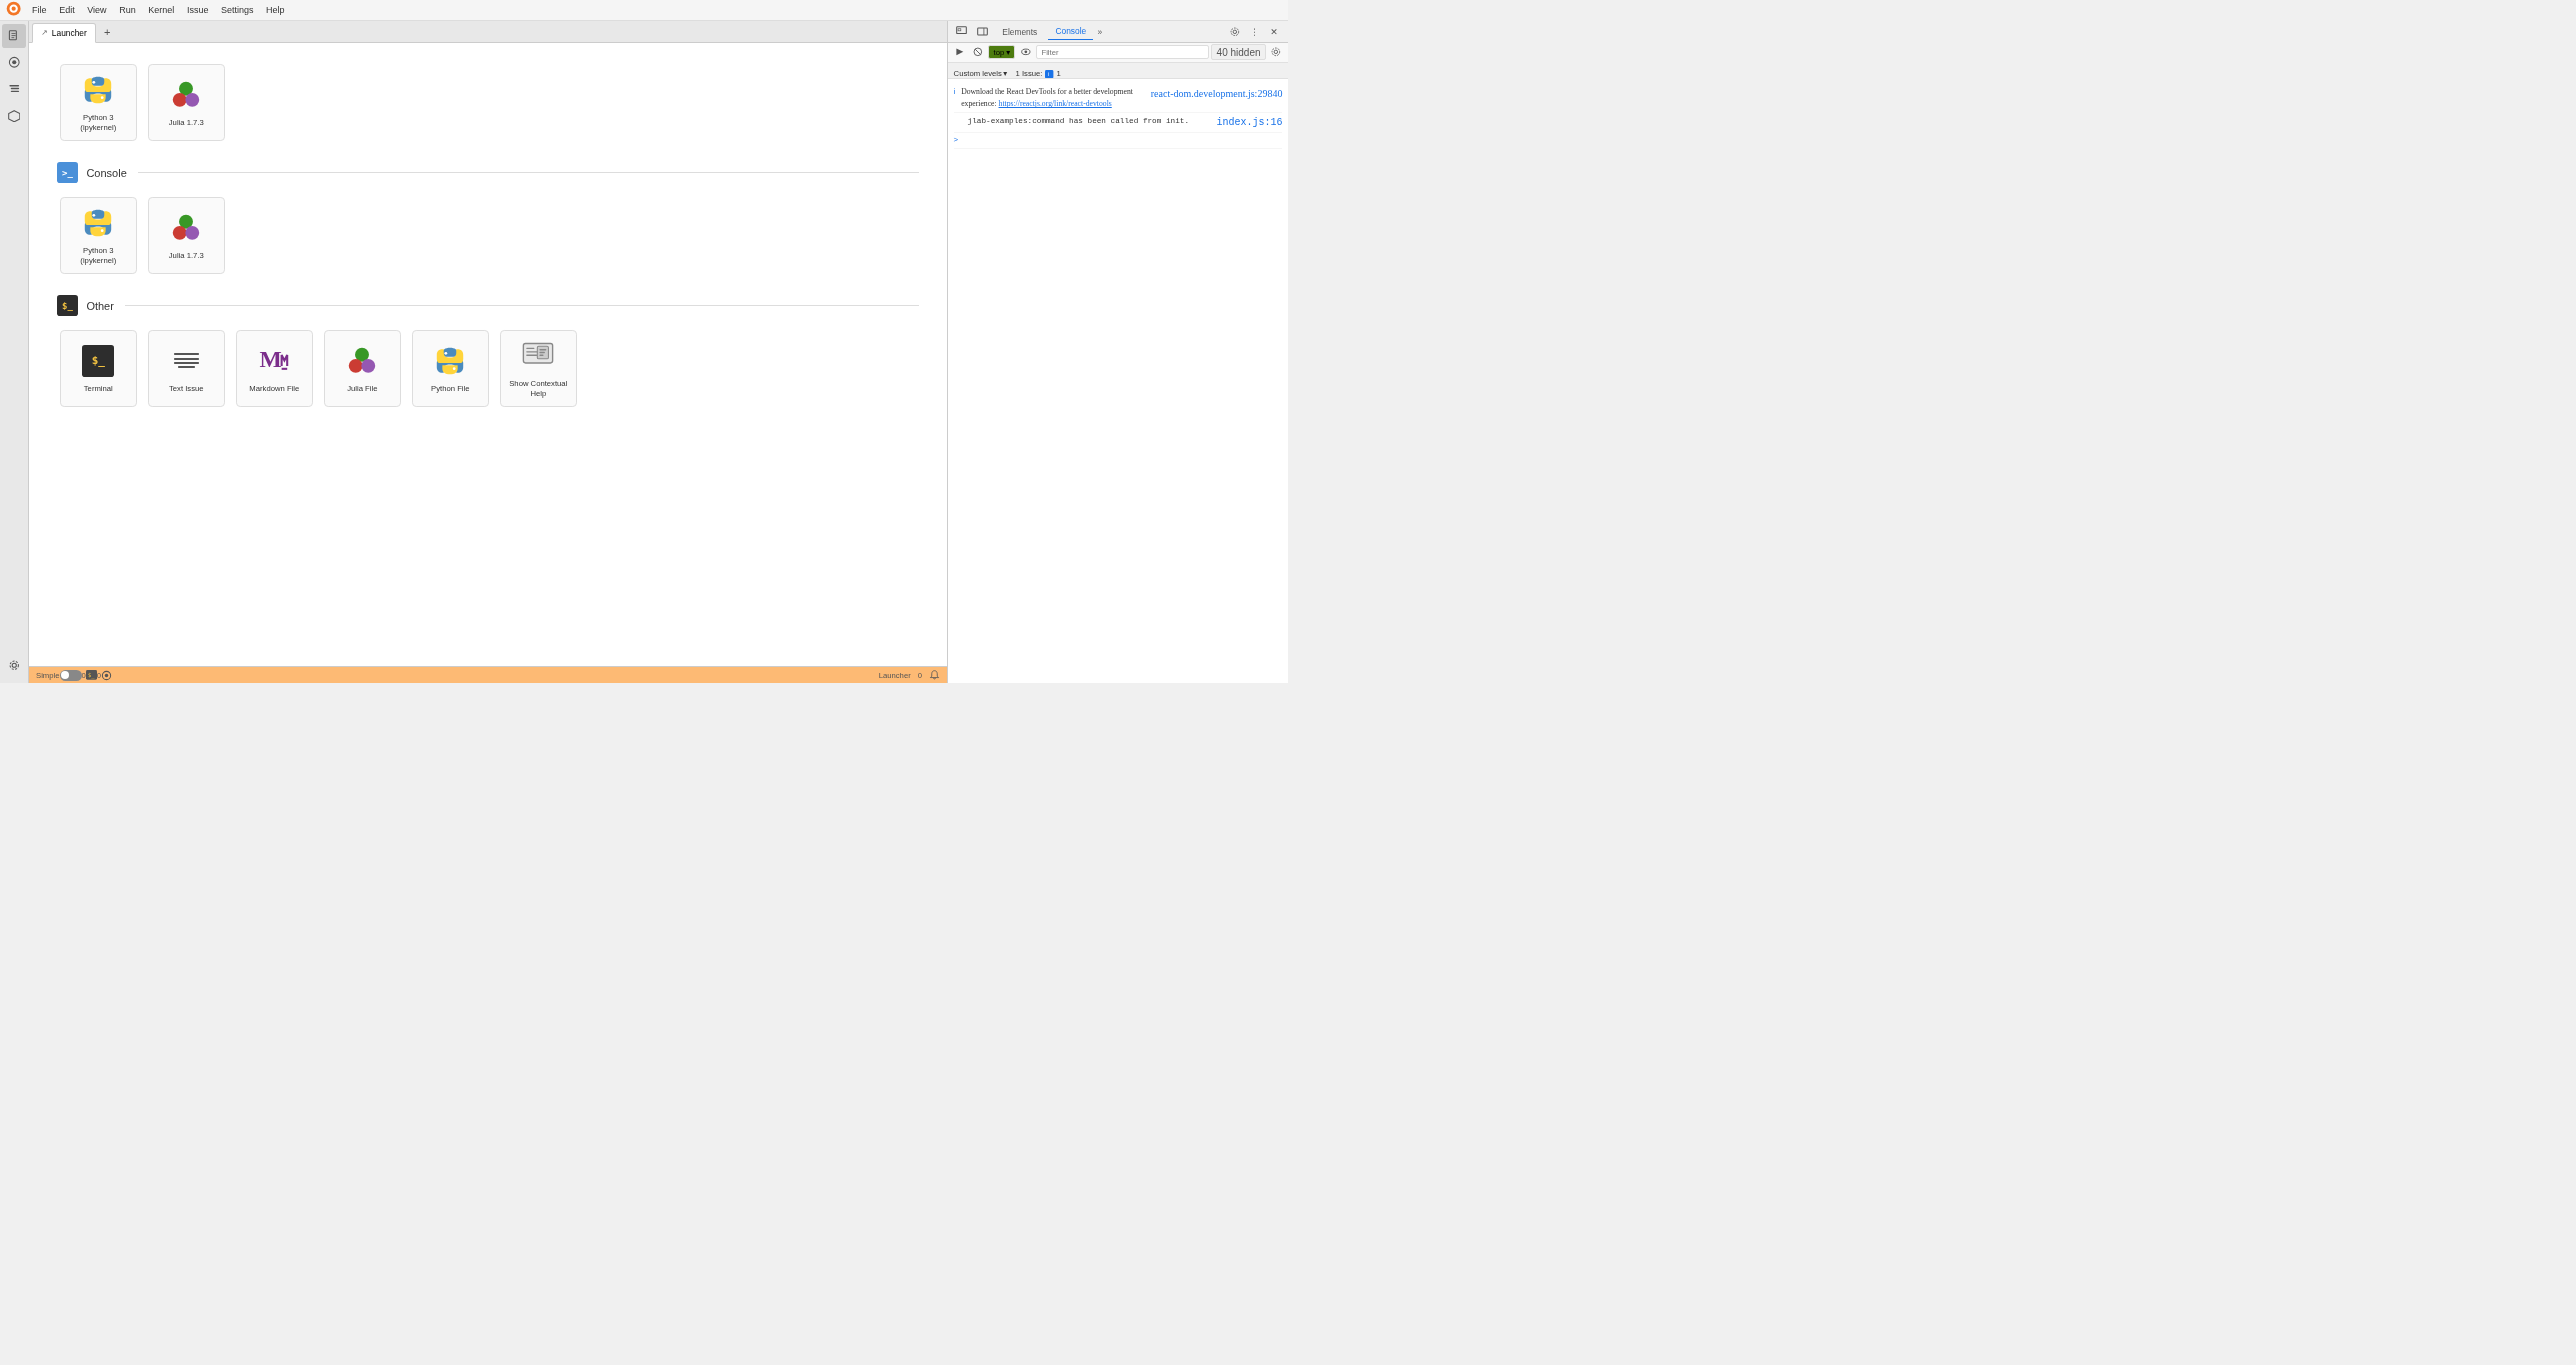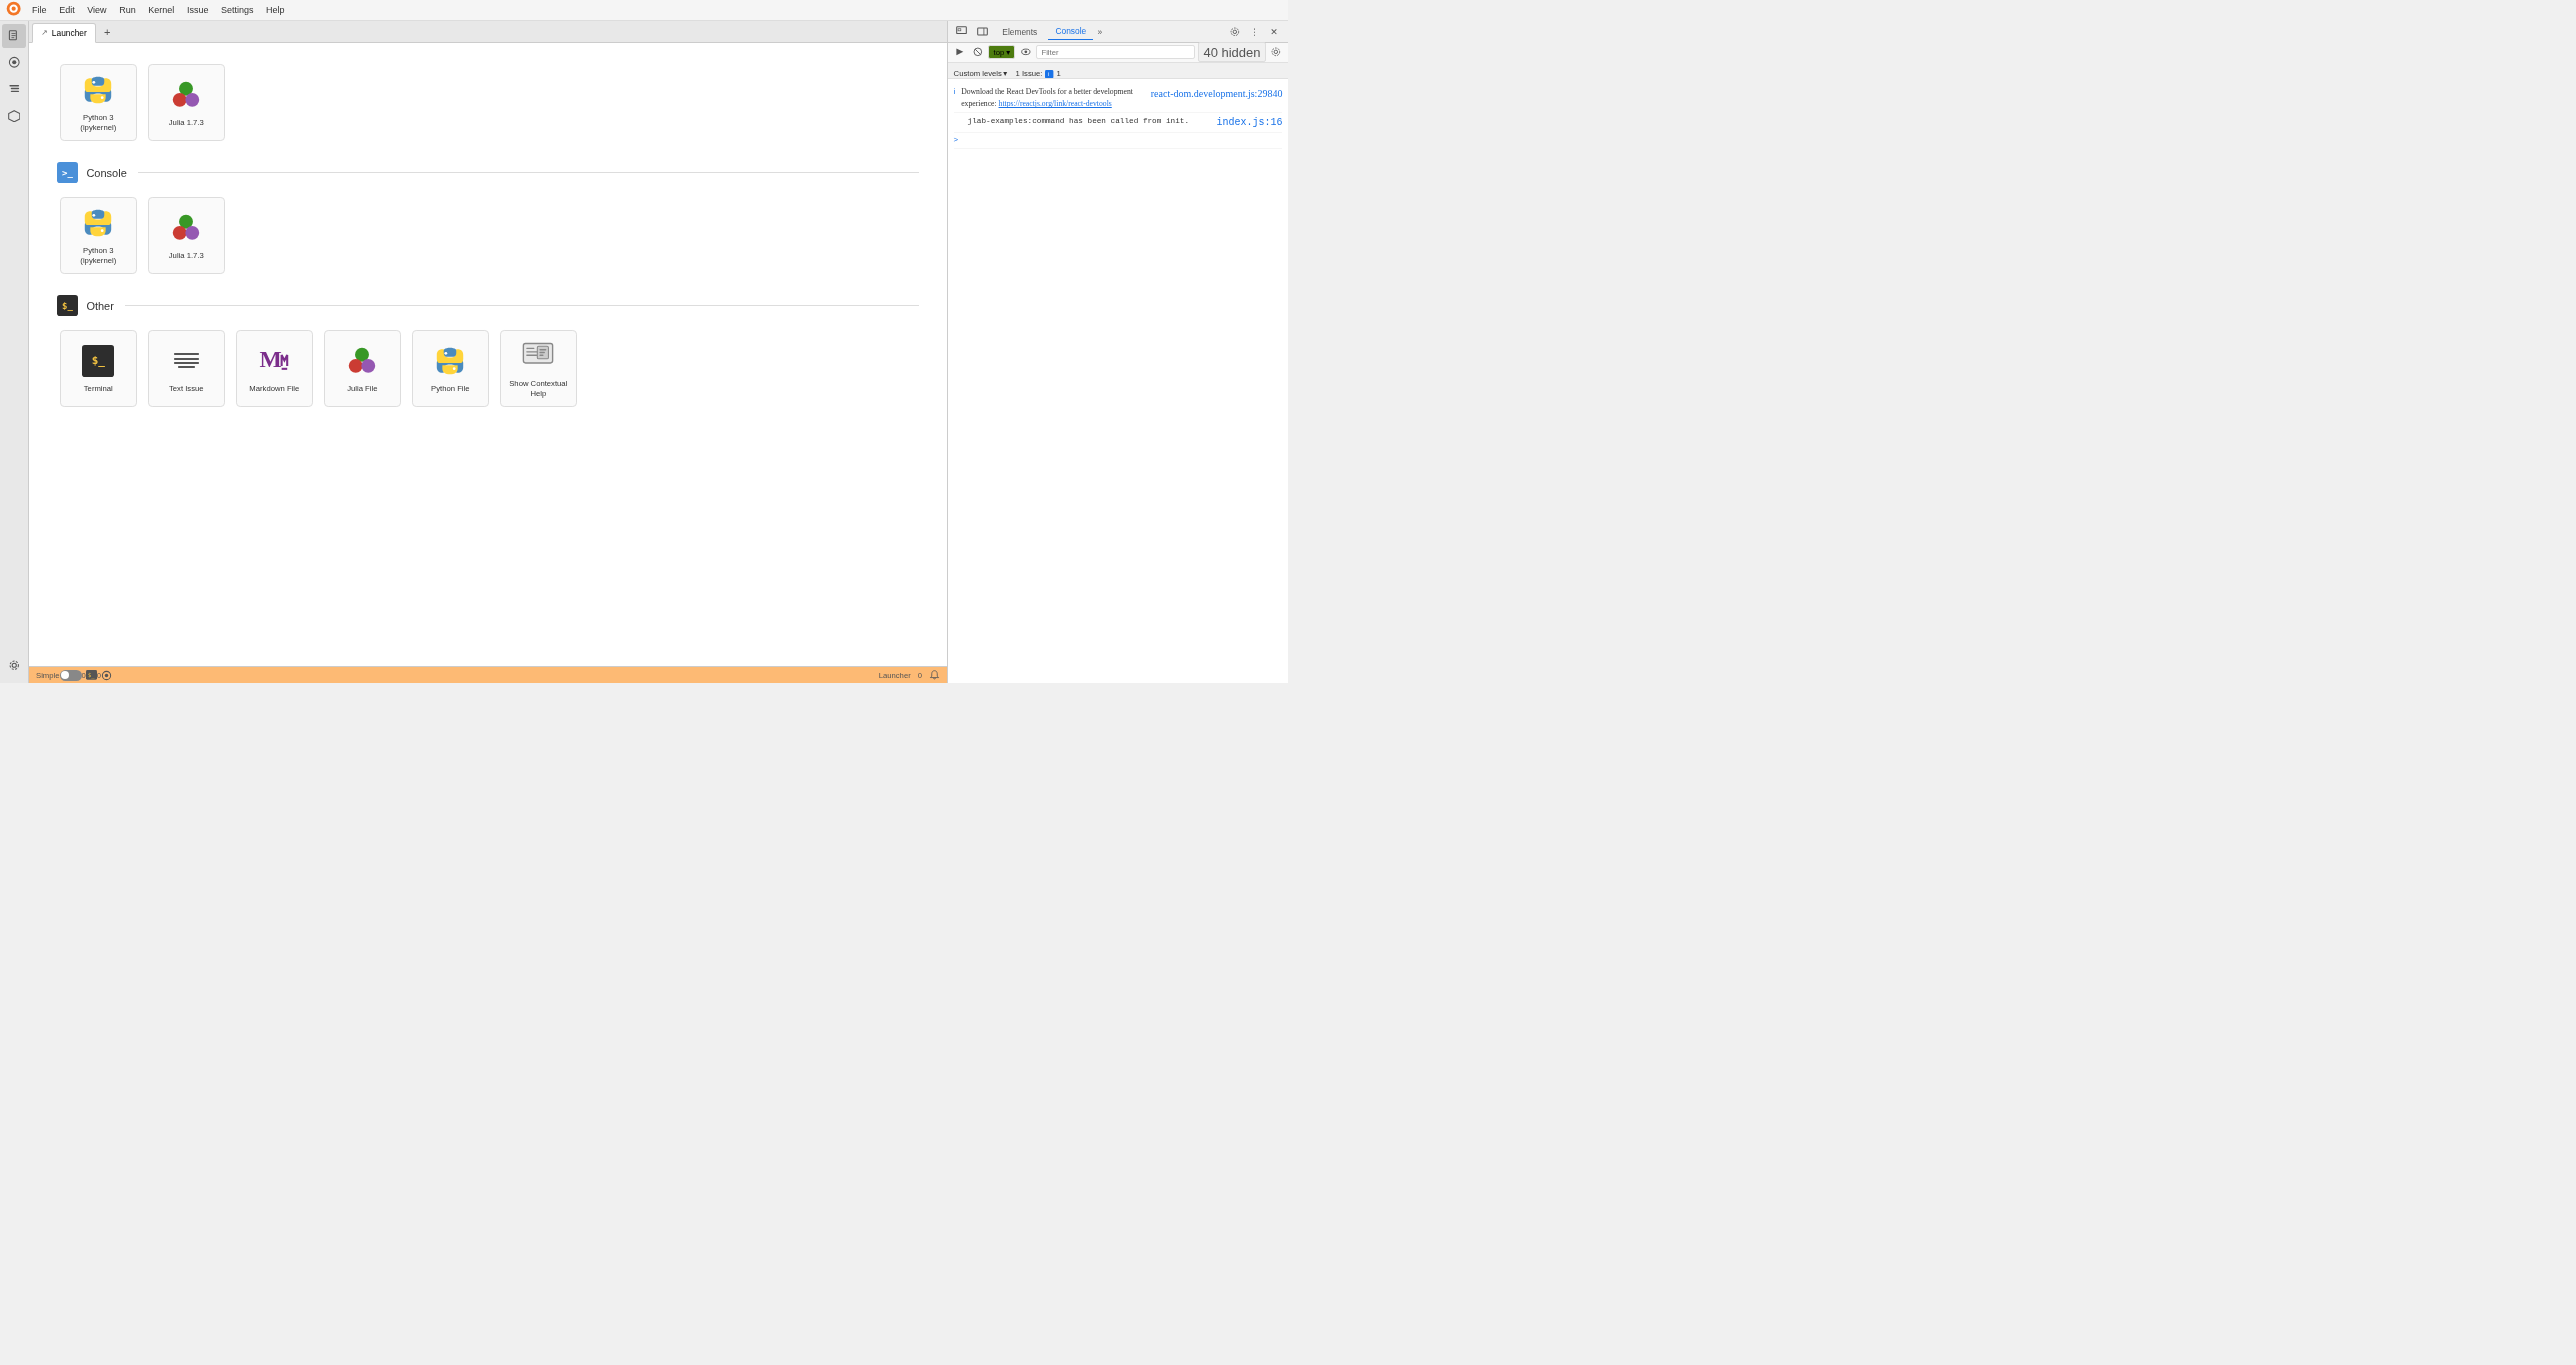--- a/index.html
+++ b/index.html
@@ -313,21 +313,21 @@
     #filter-input {
       flex: 1;
       height: 14px;
       border: 0.7px solid #ddd;
       border-radius: 2.1px;
       padding: 0 4.2px;
       font-size: 7.7px;
       outline: none;
     }
     .hidden-count {
-      font-size: 13px;
+      font-size: 10px;
       color: #555;
       padding: 1.4px 4.2px;
       background: #f0f0f0;
       border: 0.7px solid #ddd;
       border-radius: 2.1px;
     }
 
     #devtools-issues-bar {
       display: flex;
       align-items: flex-end;

